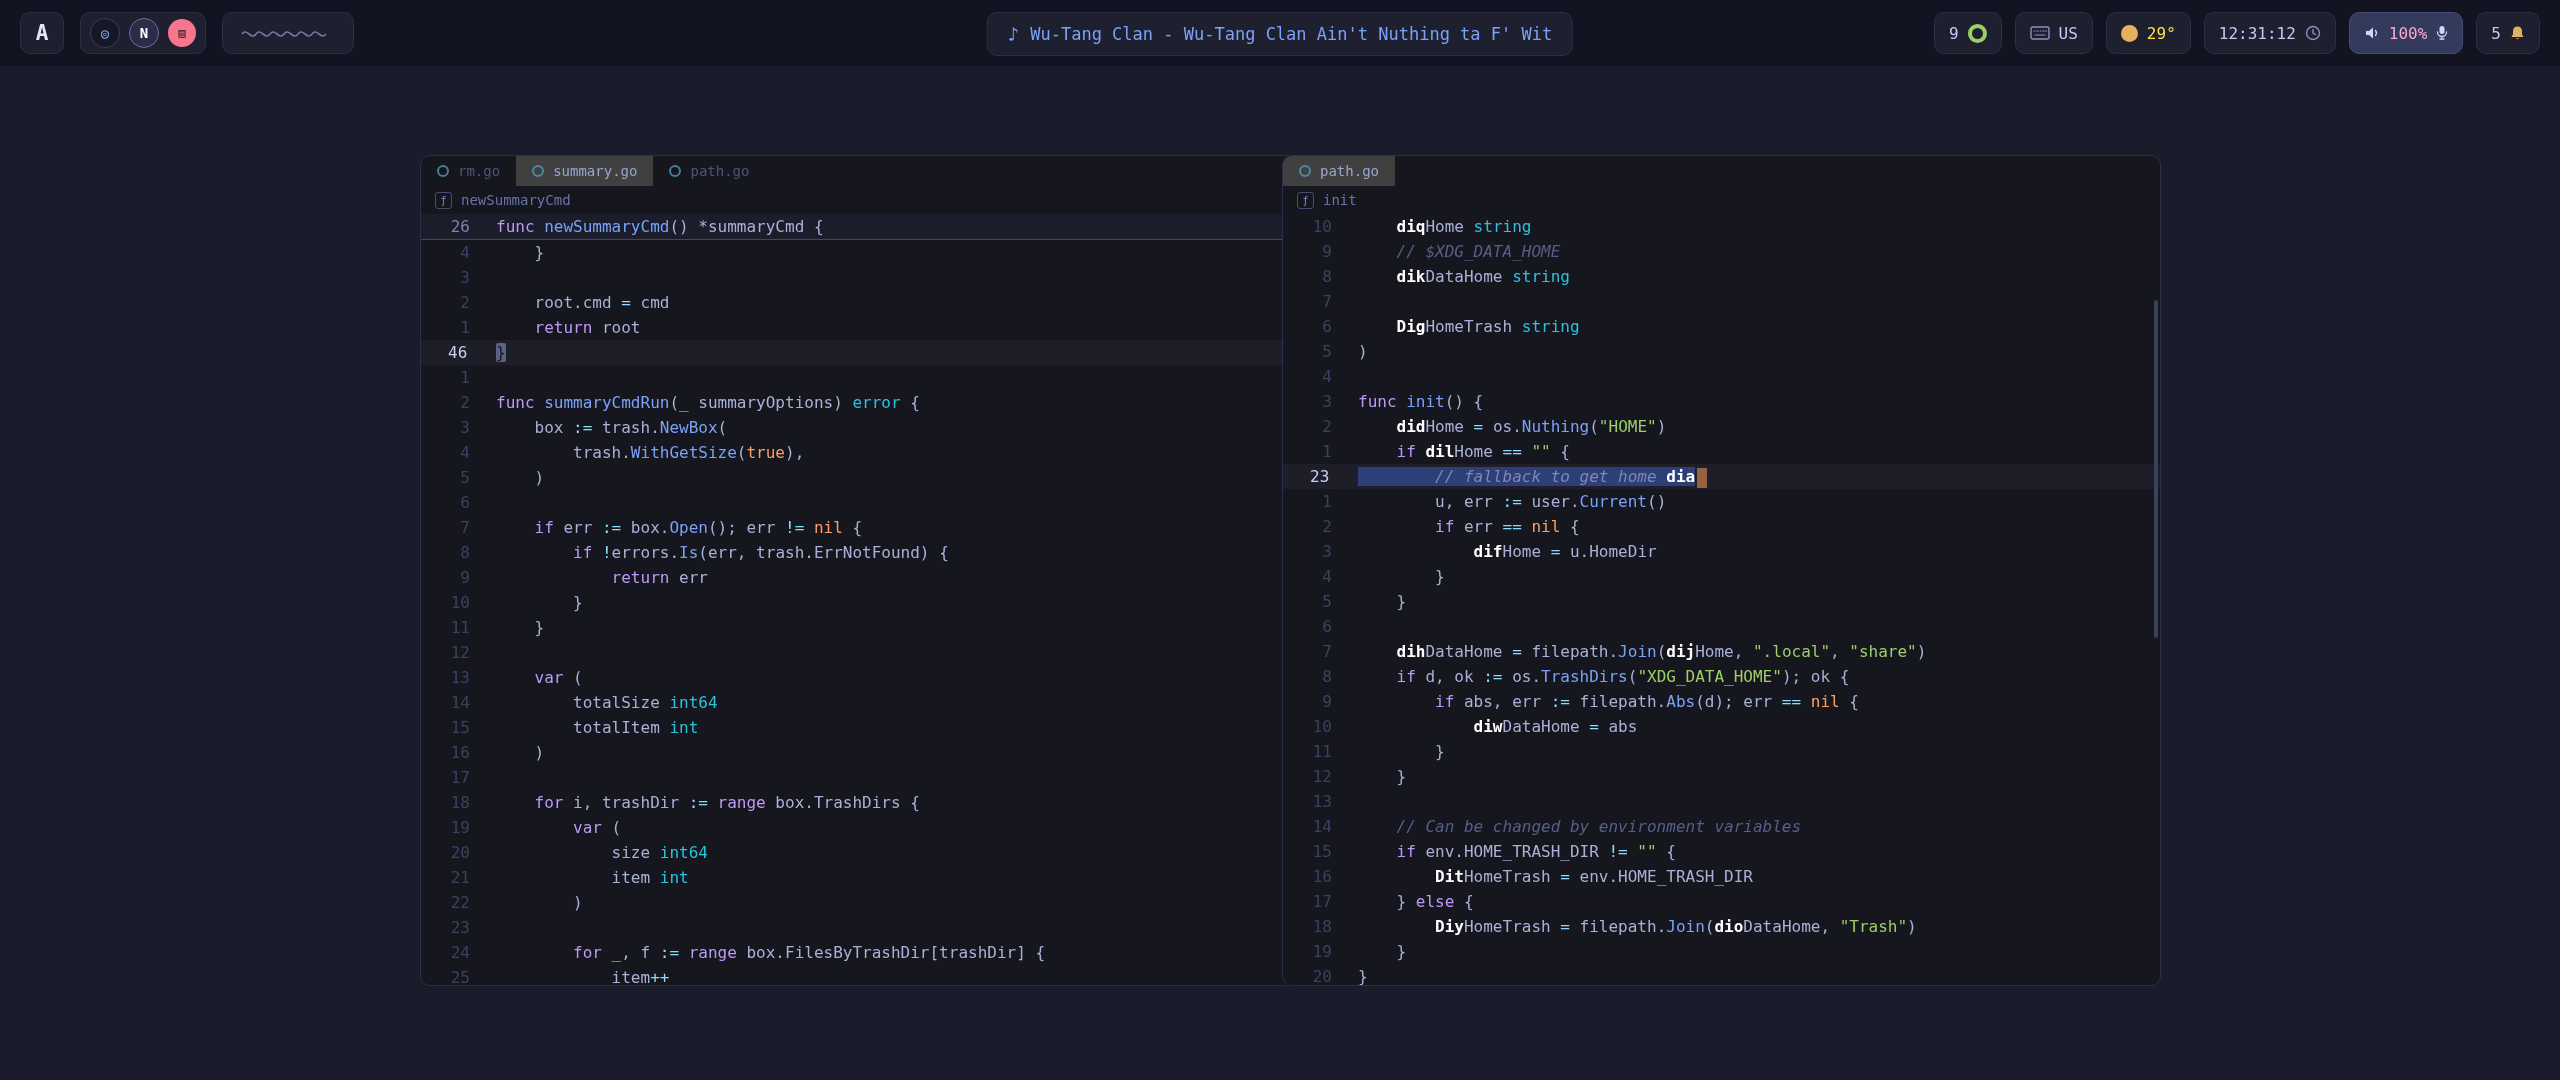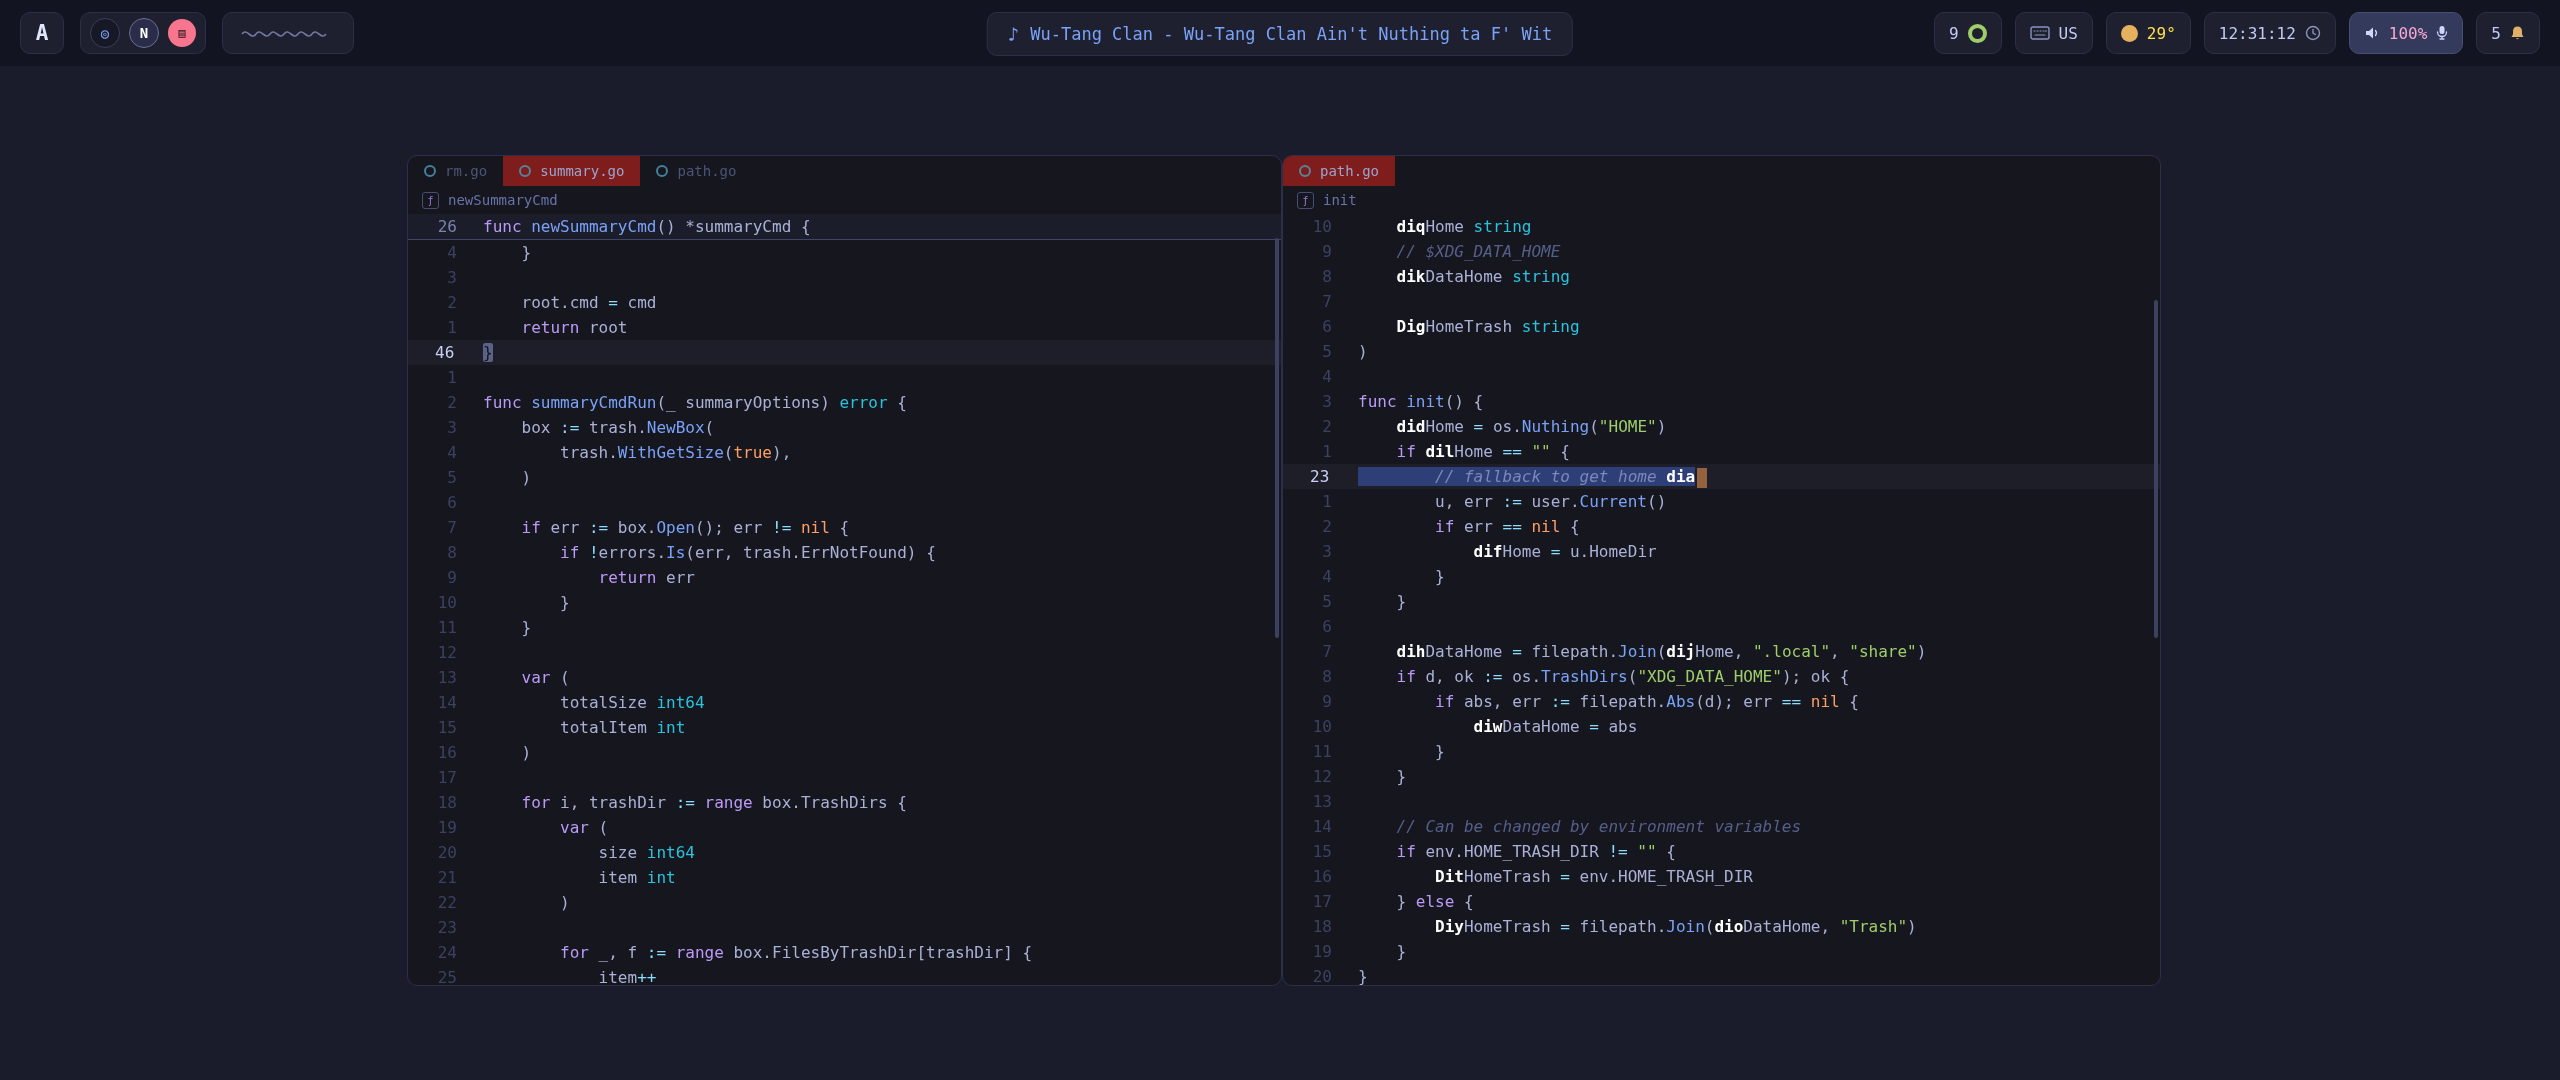--- a/index.html
+++ b/index.html
@@ -38,26 +38,26 @@
   .music .note{font-size:19px;color:#7aa2f7}
   .ring{width:11px;height:11px;border-radius:50%;border:4px solid #9ece6a}
   .sun{width:17px;height:17px;border-radius:50%;background:#e5b15f}
   .temp{color:#fde047}
   .pill.volume{background:#343a5c;border-color:#474d73;color:#f9a8d4}
   
   .window{
     position:absolute;background:#16161e;border:1px solid #2b2f4a;border-radius:10px;
     display:flex;flex-direction:column;overflow:hidden;
   }
-  .win-left{left:407px;top:155px;width:873px;height:829px}
+  .win-left{left:420px;top:155px;width:873px;height:829px}
   .win-right{left:1282px;top:155px;width:877px;height:829px}
   .tabline{flex:0 0 30px;display:flex;align-items:stretch}
   .tab{display:flex;align-items:center;gap:9px;padding:0 16px;
     font:14px "DejaVu Sans Mono",monospace;color:#4b5578}
-  .tab.active{background:#7f1d1d;color:#9aa5ce}
+  .tab.active{background:#404040;color:#9aa5ce}
   .go-icon{width:12px;height:12px;border-radius:50%;border:2px solid #519aba;box-sizing:border-box;opacity:.8}
   .winbar{flex:0 0 28px;display:flex;align-items:center;gap:9px;padding:0 14px;
     font:14px "DejaVu Sans Mono",monospace;color:#6873a8}
   .crumb-icon{width:15px;height:15px;border:1px solid #474e74;border-radius:3px;color:#9d7cd8;
     font:10px "DejaVu Sans Mono",monospace;display:flex;align-items:center;justify-content:center}
   .codewrap{flex:1;position:relative;overflow:hidden;font:16px/25px "DejaVu Sans Mono",monospace}
   .context{border-bottom:1px solid #3f4568;background:#1c1d2b}
   .context .lnum{color:#7b83ad}
   .cline{display:flex;height:25px}
   .cline.cur{background:rgba(125,135,190,0.07)}

